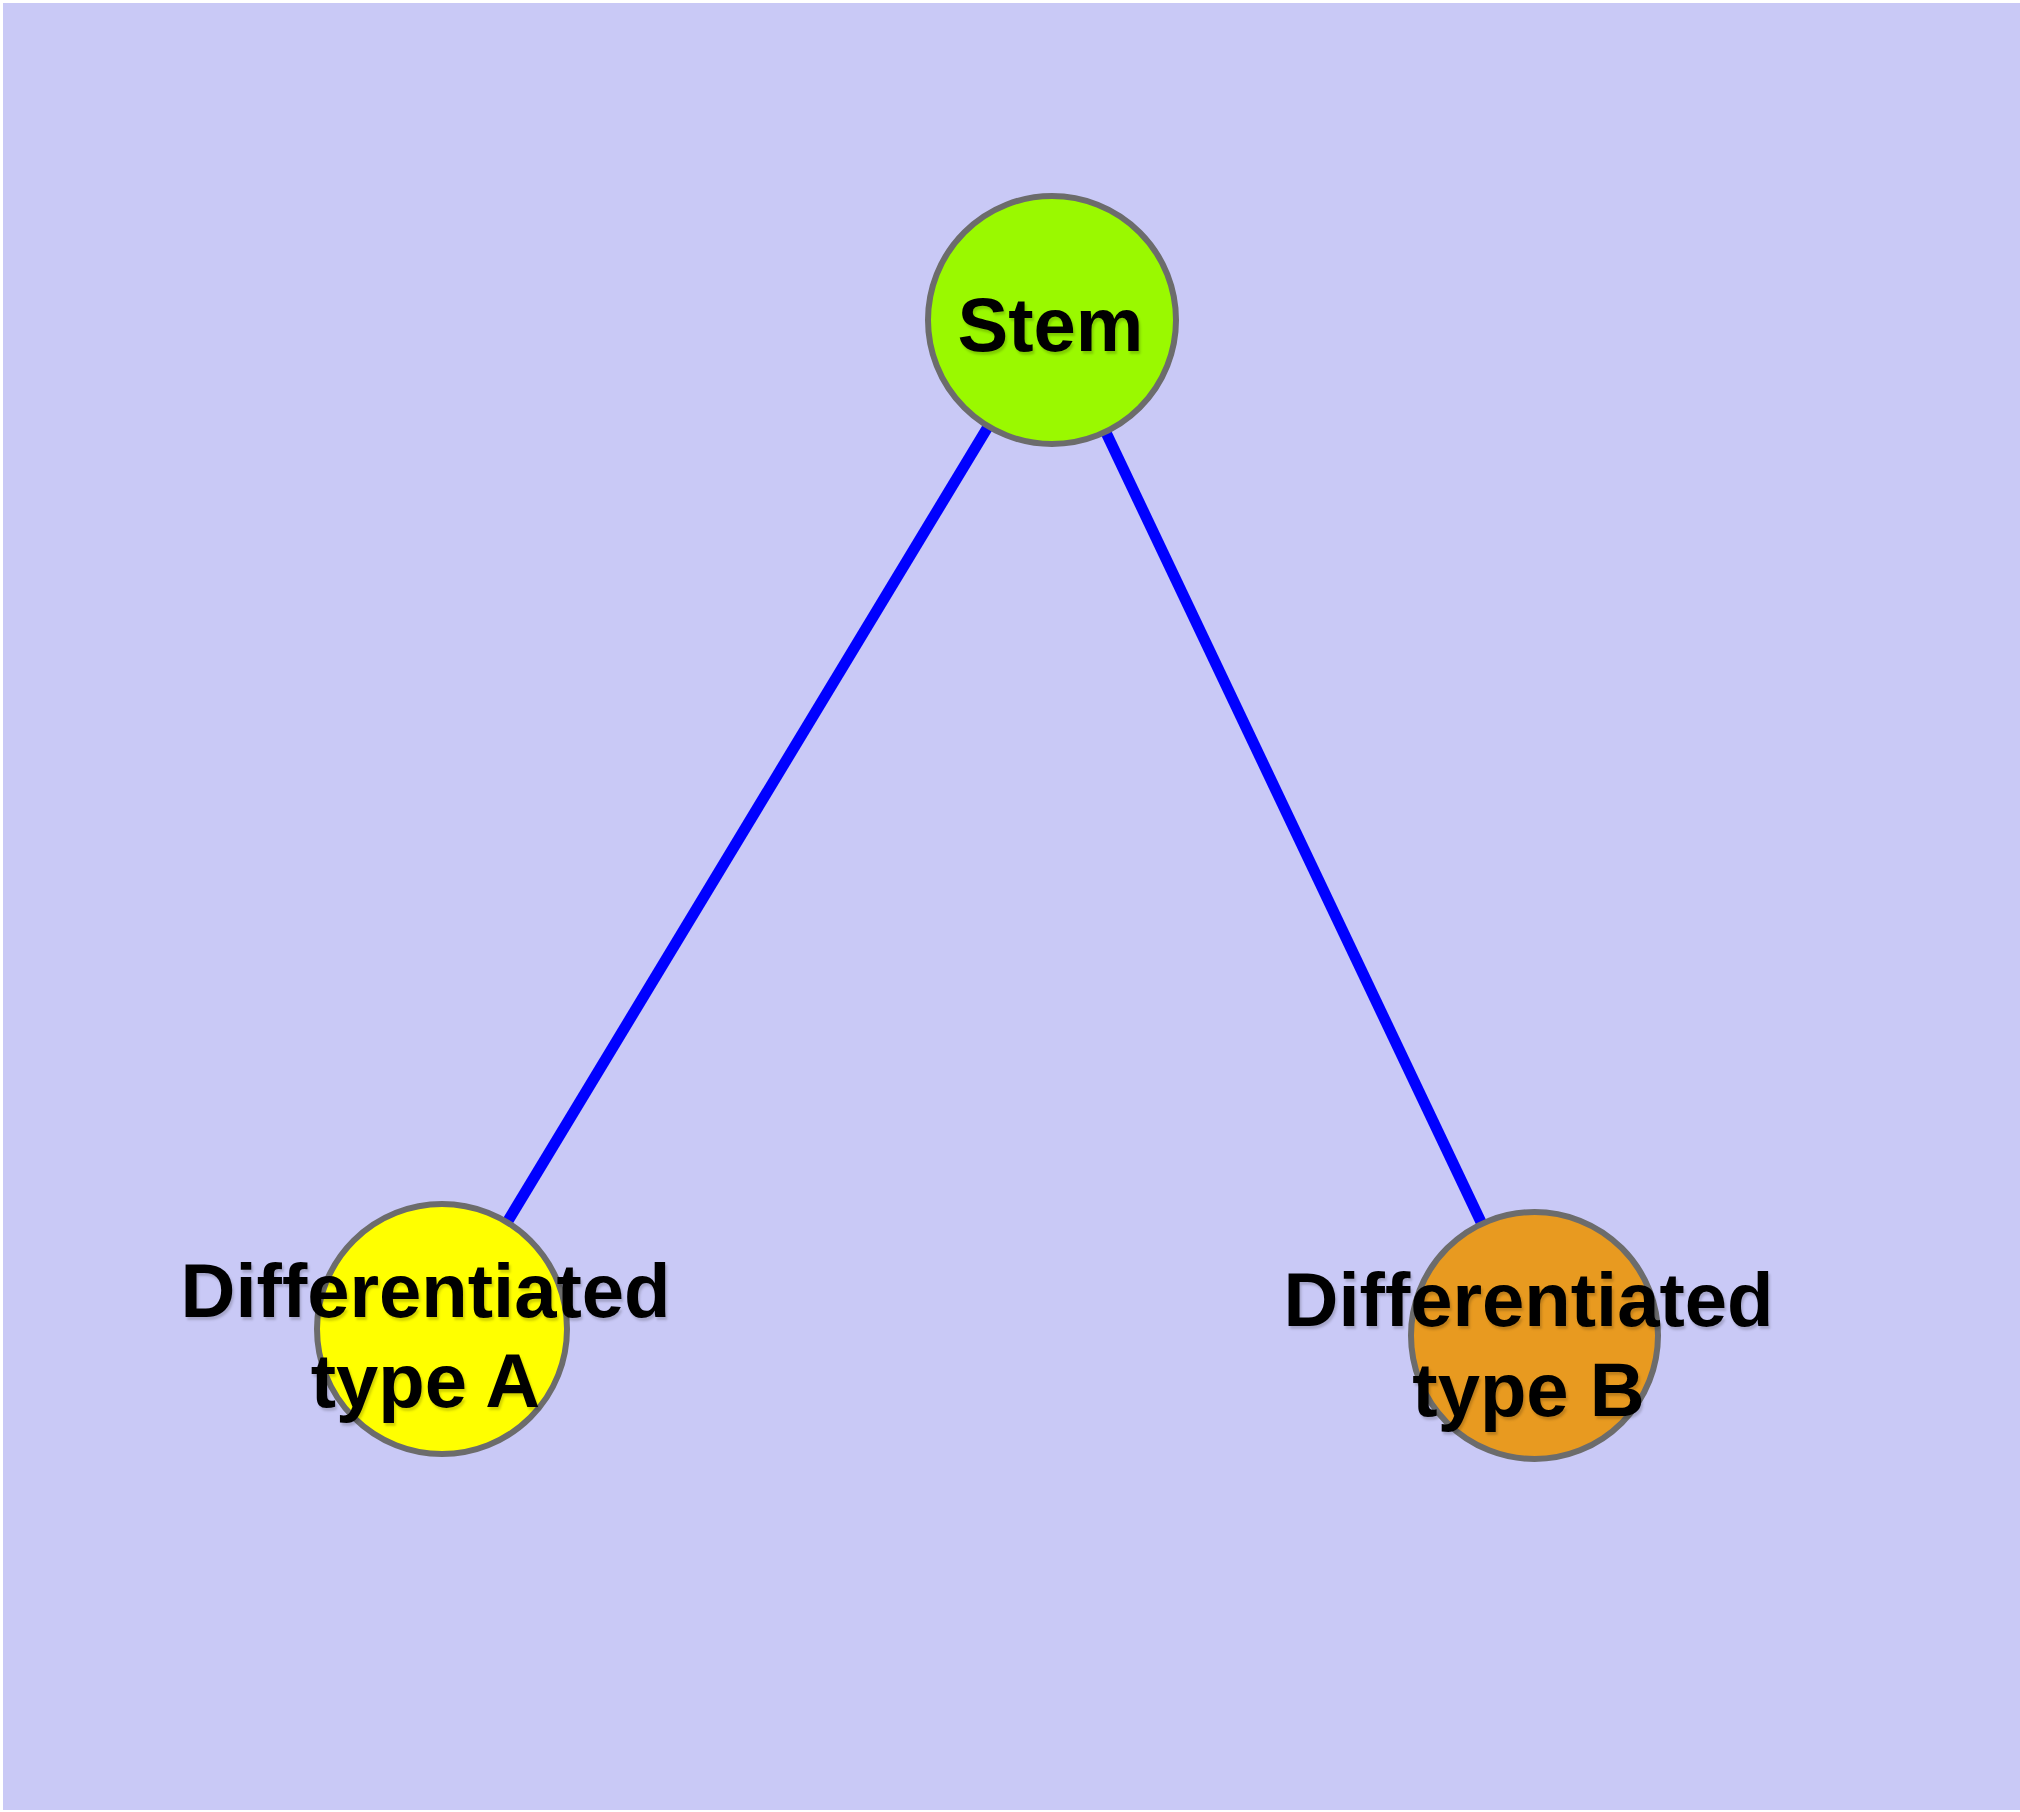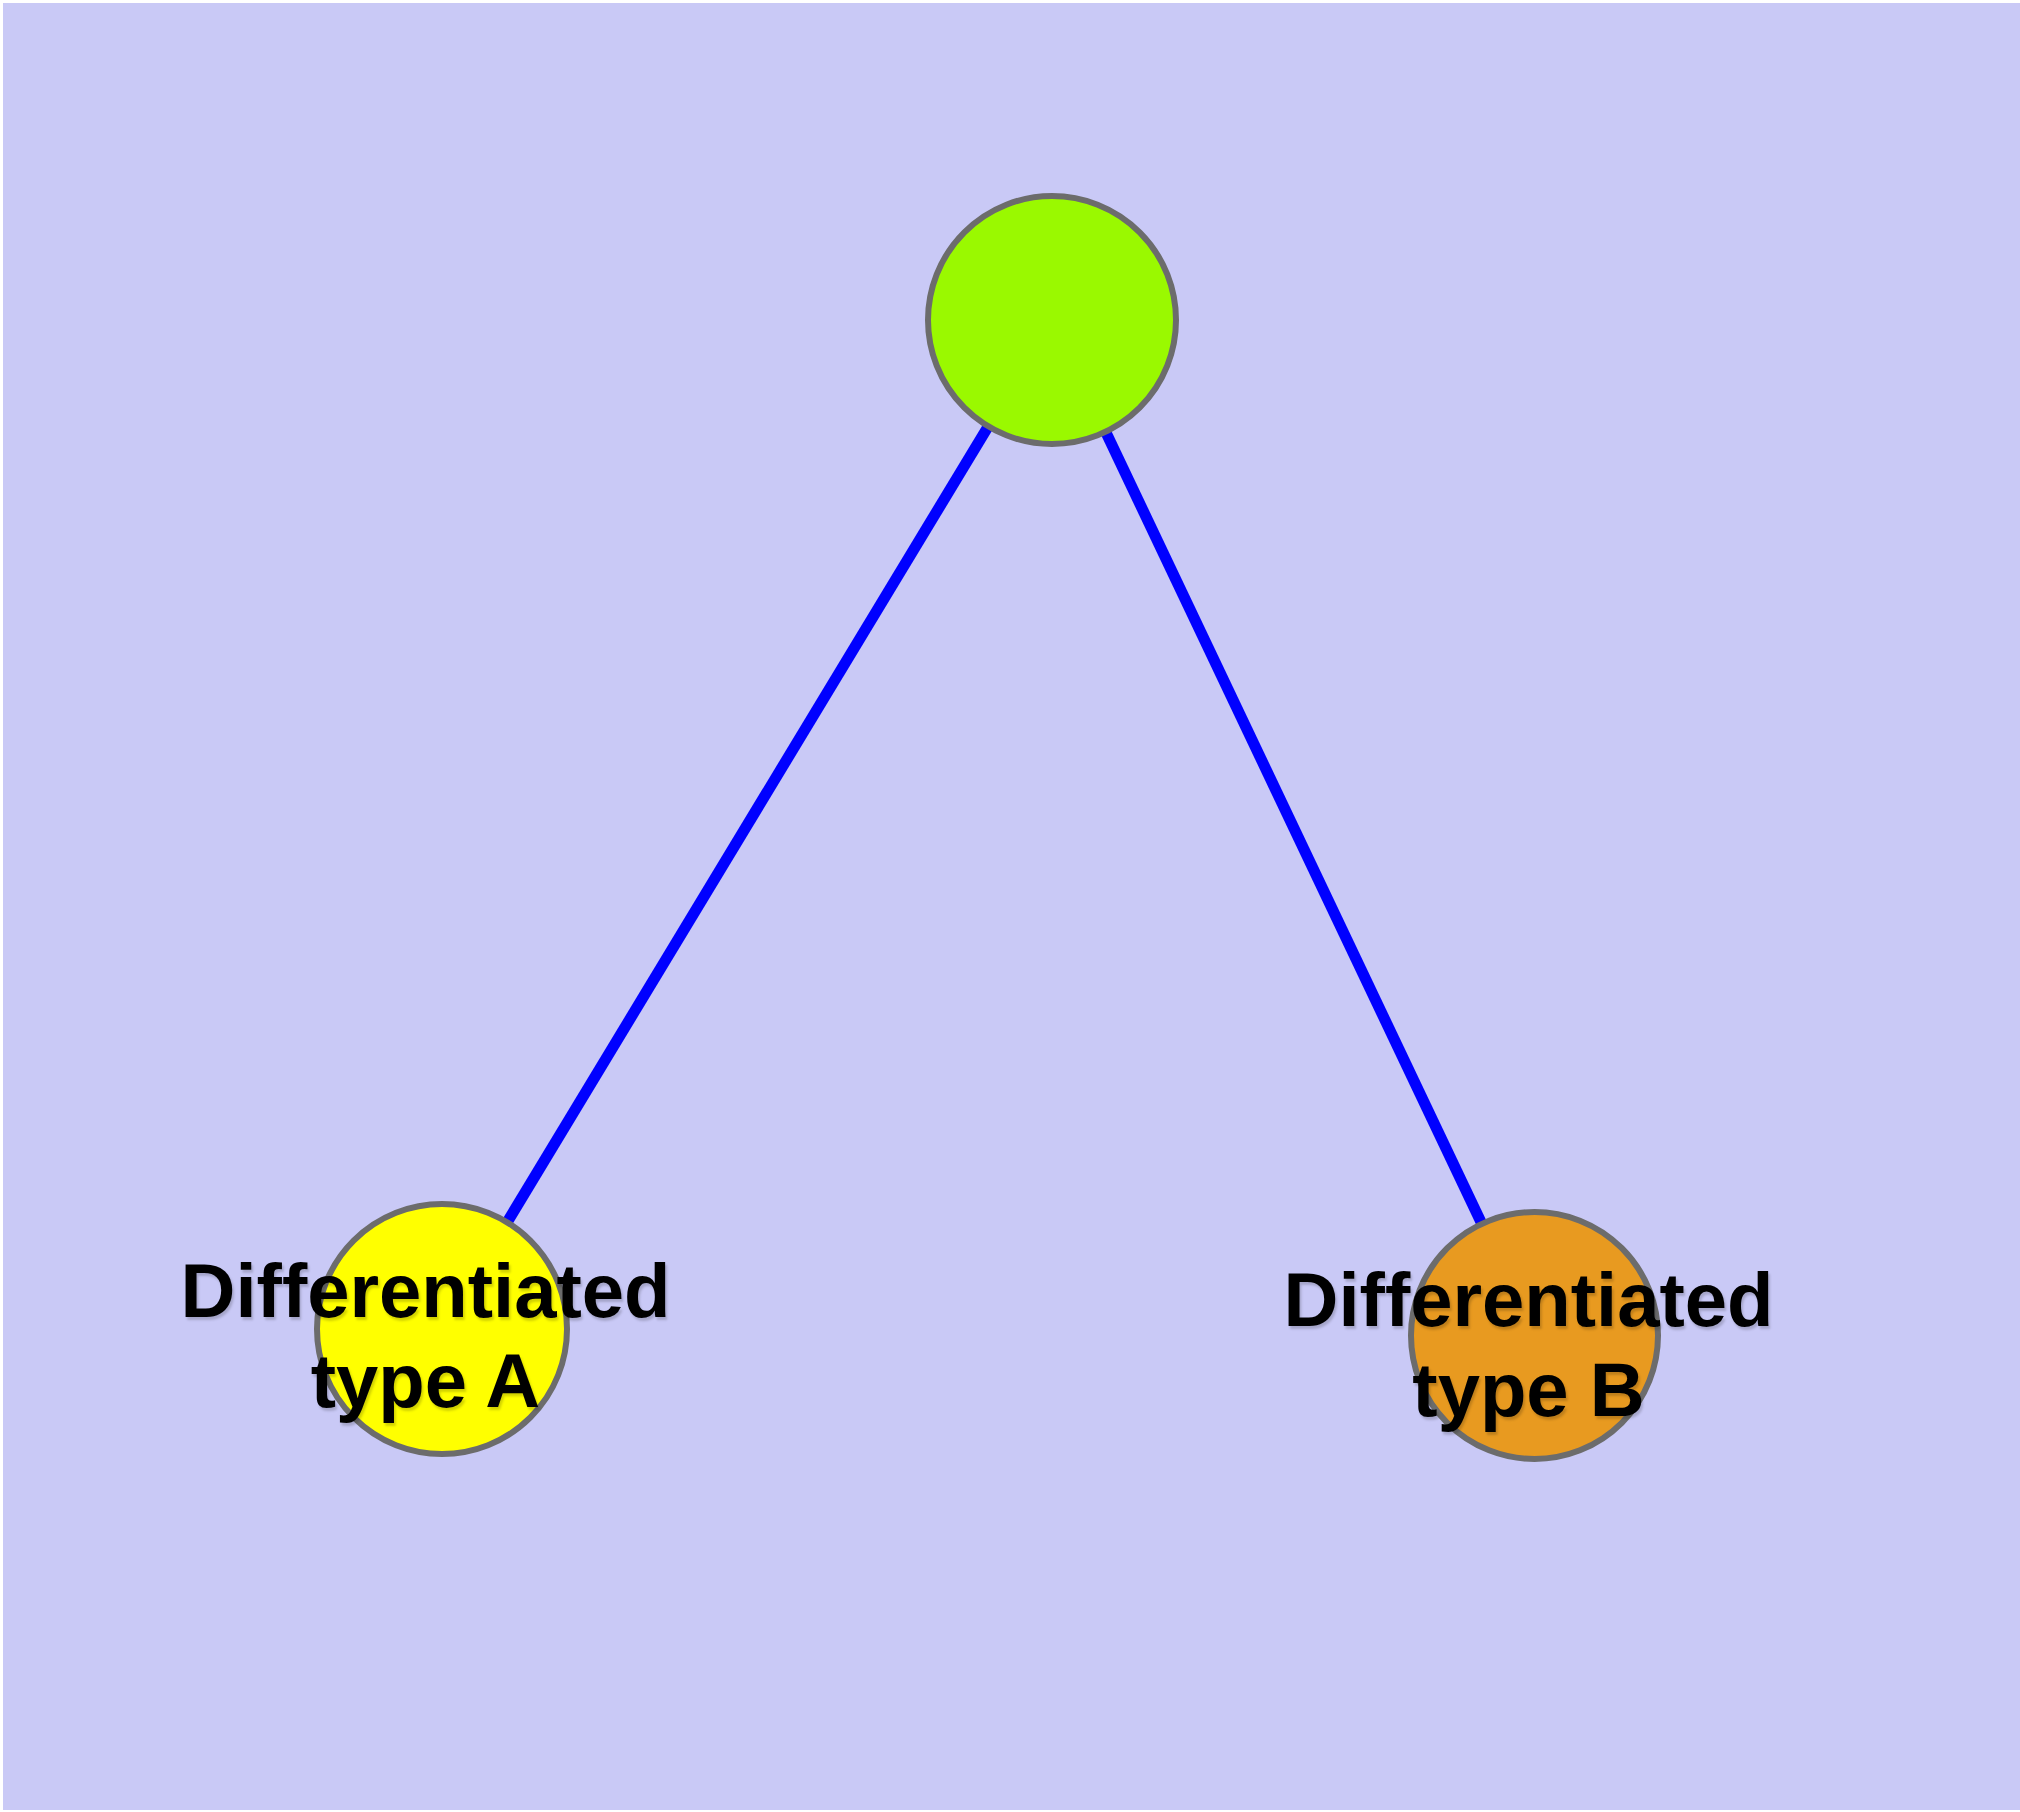--- a/index.html
+++ b/index.html
@@ -59,19 +59,20 @@
 <div class="page">
   <div class="canvas" style="background: rgb(201, 201, 246);">
     <svg class="edges-layer" xmlns="http://www.w3.org/2000/svg" viewBox="0 0 2380 2131" width="2017" height="1806">
         <line x1="1238" y1="374" x2="518" y2="1565" class="edge-line" stroke="#0000FF"></line>
         <line x1="1238" y1="374" x2="1807" y2="1572" class="edge-line" stroke="#0000FF"></line>
       </svg>
 
   <div class="node-circle" style="left: 922px; top: 190px; width: 254px; height: 254px; background: rgb(154, 249, 0); border-color: rgb(108, 108, 108);"></div>
       <div class="node-circle" style="left: 311px; top: 1198px; width: 256px; height: 256px; background: rgb(255, 255, 0); border-color: rgb(108, 108, 108);"></div>
       <div class="node-circle" style="left: 1405px; top: 1206px; width: 253px; height: 253px; background: rgb(232, 154, 32); border-color: rgb(108, 108, 108);"></div>
+      <div class="node-label" style="left: 1048px; top: 322px; color: rgb(0, 0, 0);">Stem</div>
       <div class="node-label" style="left: 423px; top: 1333px; color: rgb(0, 0, 0);">Differentiated
 type A</div>
       <div class="node-label" style="left: 1526px; top: 1342px; color: rgb(0, 0, 0);">Differentiated
 type B</div>
     </div>
 </div>
 
 
 </body></html>

